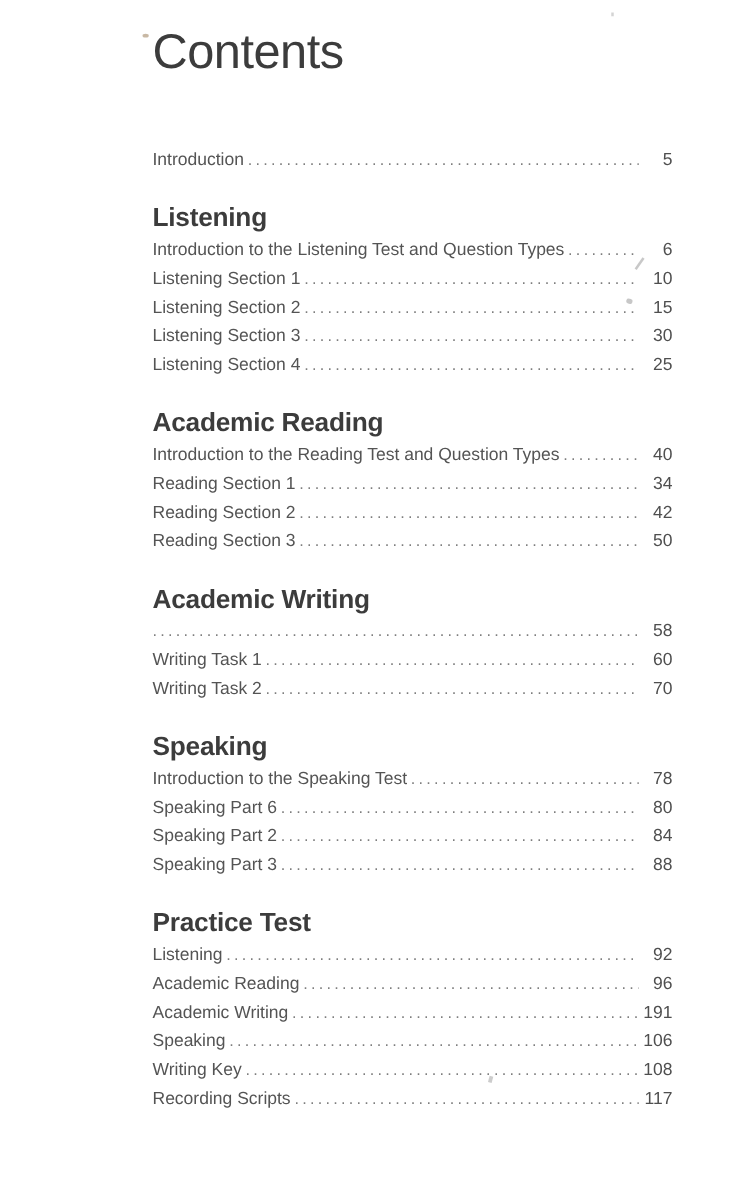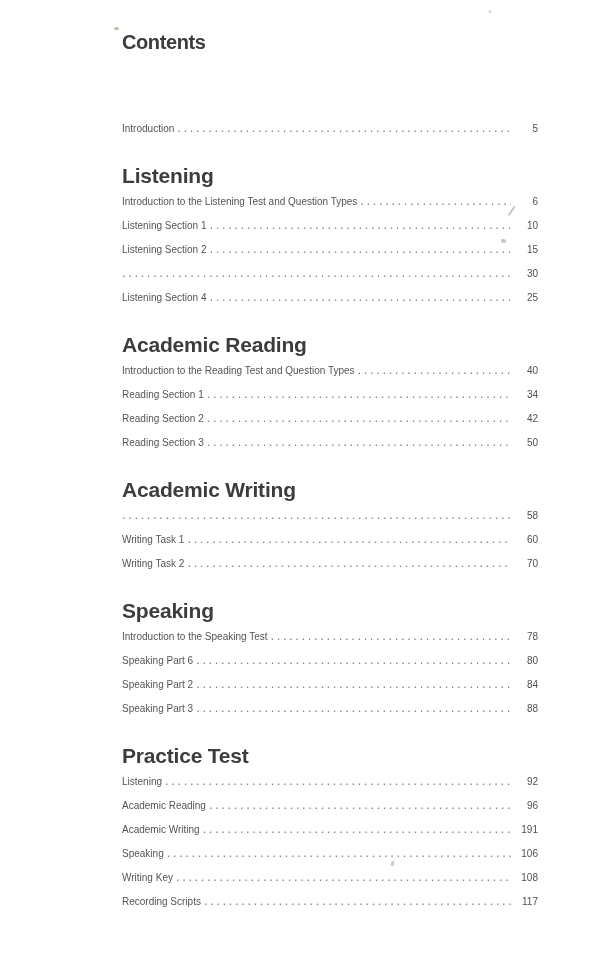--- a/index.html
+++ b/index.html
@@ -15,40 +15,40 @@
     background: #ffffff;
     overflow: hidden;
   }
   .content {
     position: absolute;
     left: 122px; top: 24px;
     width: 416px;
   }
   .toc-title {
     margin: 0;
-    font-size: 20px;
+    font-size: 39px;
     line-height: 36px;
-    font-weight: 700;
+    font-weight: 400;
     letter-spacing: -0.4px;
     color: #3c3c3c;
   }
   .intro-block { margin-top: 56px; }
   .toc-section { margin-top: 23px; }
   .section-heading {
     margin: 0;
     font-size: 21px;
     line-height: 26px;
     font-weight: 700;
     letter-spacing: -0.2px;
     color: #3c3c3c;
   }
   .toc-row {
     display: flex;
     align-items: baseline;
-    font-size: 10px;
+    font-size: 14px;
     line-height: 23px;
     color: #545454;
     justify-content: center;
   }
   .toc-label {
     white-space: nowrap;
     padding-right: 3px;
   }
   .toc-dots {
     flex: 1 1 auto;
@@ -116,20 +116,21 @@
         <span class="toc-label">Listening Section 1</span>
         <span class="toc-dots"></span>
         <span class="toc-page">10</span>
       </div>
       <div class="toc-row">
         <span class="toc-label">Listening Section 2</span>
         <span class="toc-dots"></span>
         <span class="toc-page">15</span>
       </div>
       <div class="toc-row">
+        <span class="toc-label">Listening Section 3</span>
         <span class="toc-dots"></span>
         <span class="toc-page">30</span>
       </div>
       <div class="toc-row">
         <span class="toc-label">Listening Section 4</span>
         <span class="toc-dots"></span>
         <span class="toc-page">25</span>
       </div>
     </div>
 

